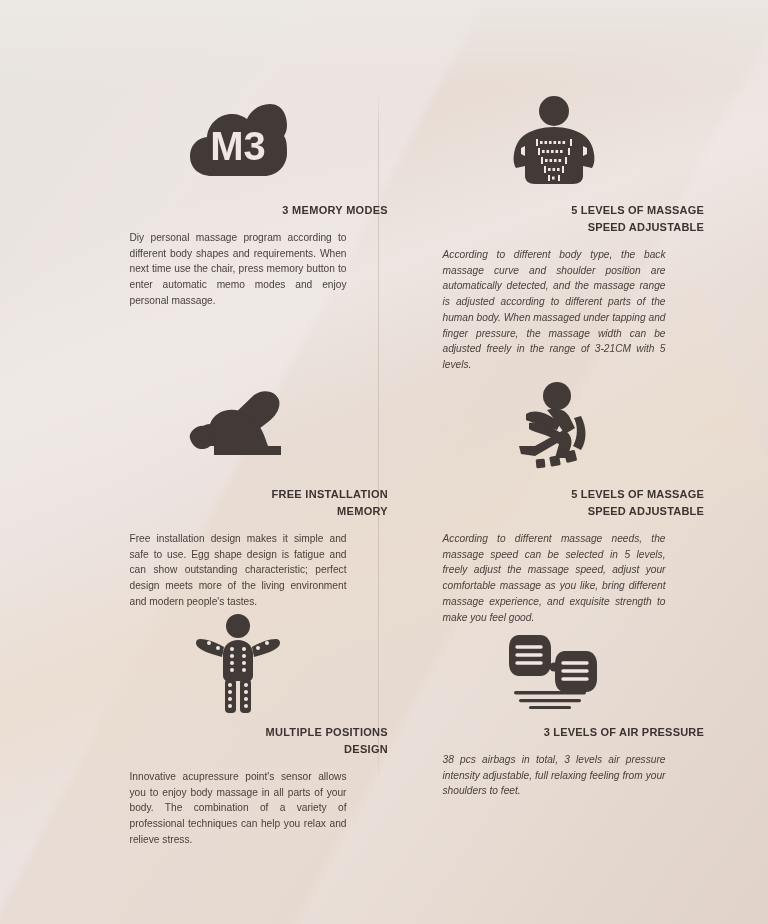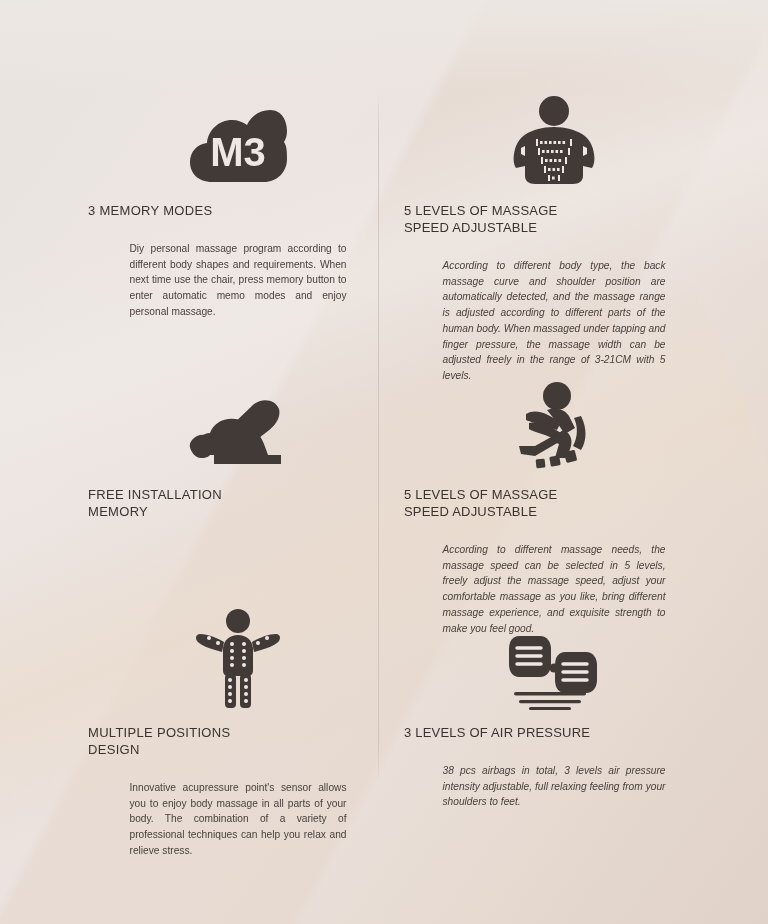--- a/index.html
+++ b/index.html
@@ -91,37 +91,37 @@
   }
   .col-left  { left: 88px; }
   .col-right { left: 404px; }
 
   .row1 { top: 96px; }
   .row2 { top: 380px; }
   .row3 { top: 618px; }
 
   .icon-wrap {
     display: flex;
-    align-items: flex-end;
+    align-items: center;
     justify-content: center;
     height: 92px;
   }
   .icon-wrap svg { display: block; }
 
   .feature-title {
     margin: 14px 0 0 0;
-    text-align: left;
-    font-size: 13px;
-    font-weight: normal;
+    text-align: right;
+    font-size: 11px;
+    font-weight: bold;
     letter-spacing: 0.3px;
     line-height: 17px;
     color: #3b3330;
   }
   .feature-body {
-    margin: 22px auto 0 auto;
+    margin: 11px auto 0 auto;
     width: 217px;
     text-align: justify;
     text-align-last: left;
     font-size: 10.2px;
     line-height: 15.7px;
     color: #4a403c;
   }
   .col-right .feature-body { width: 223px; font-style: italic; }
   .col-right .feature-title { letter-spacing: 0.2px; }
 </style>
@@ -217,20 +217,21 @@
           <path fill="#413a37" d="M26 35 C30 23 44 18 56 22 C68 26 76 36 80 46 L84 57
                    L97 57 L97 66 L30 66 L30 57 L24 57 C18 57 14 52 14 46 C14 40 19 35 26 35 Z"></path>
 
           <path fill="#413a37" d="M8 42 C13 36 22 35 27 40 C32 45 31 54 25 58 C19 62 11 60 8 54 C5 49 5 46 8 42 Z"></path>
         </svg>
       </div>
       <div class="feature-title">
         <div>FREE INSTALLATION</div>
         <div>MEMORY</div>
       </div>
+      <p class="feature-body">Free installation design makes it simple and safe to use. Egg shape design is fatigue and can show outstanding characteristic; perfect design meets more of the living environment and modern people's tastes.</p>
     </div>
 
     <div class="cell col-right row2">
       <div class="icon-wrap">
         <svg width="98" height="92" viewBox="0 0 98 92" aria-hidden="true">
           <circle cx="52" cy="16" r="14" fill="#413a37"></circle>
 
           <path fill="#413a37" d="M42 30 C50 27 60 29 64 36 L70 48 L60 54 L50 40 Z"></path>
           <path fill="#413a37" d="M21 34 C27 30 36 31 43 35 L56 42 L52 50 L38 45 C32 43 25 42 21 40 Z"></path>
           <path fill="#413a37" d="M24 43 C31 41 39 43 46 47 L56 53 L52 60 L40 55 C34 53 27 51 24 49 Z"></path>

